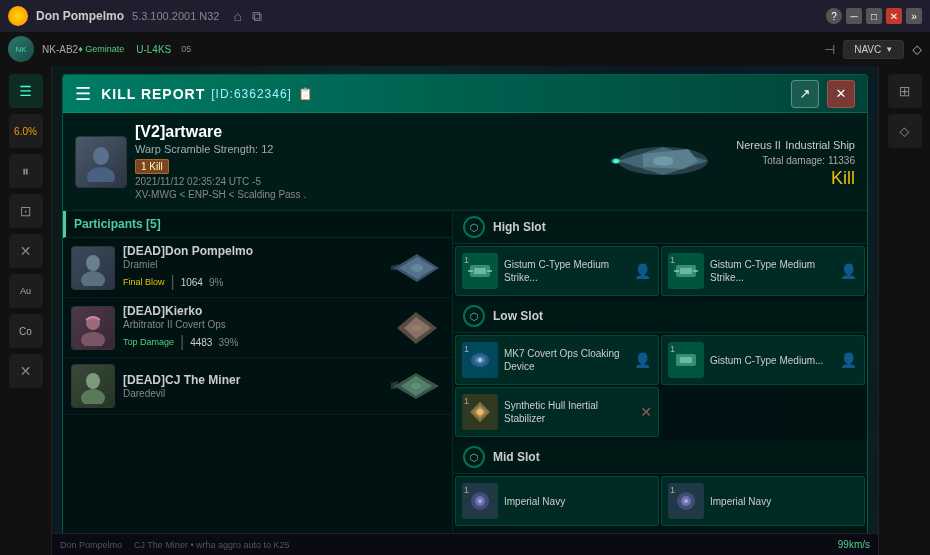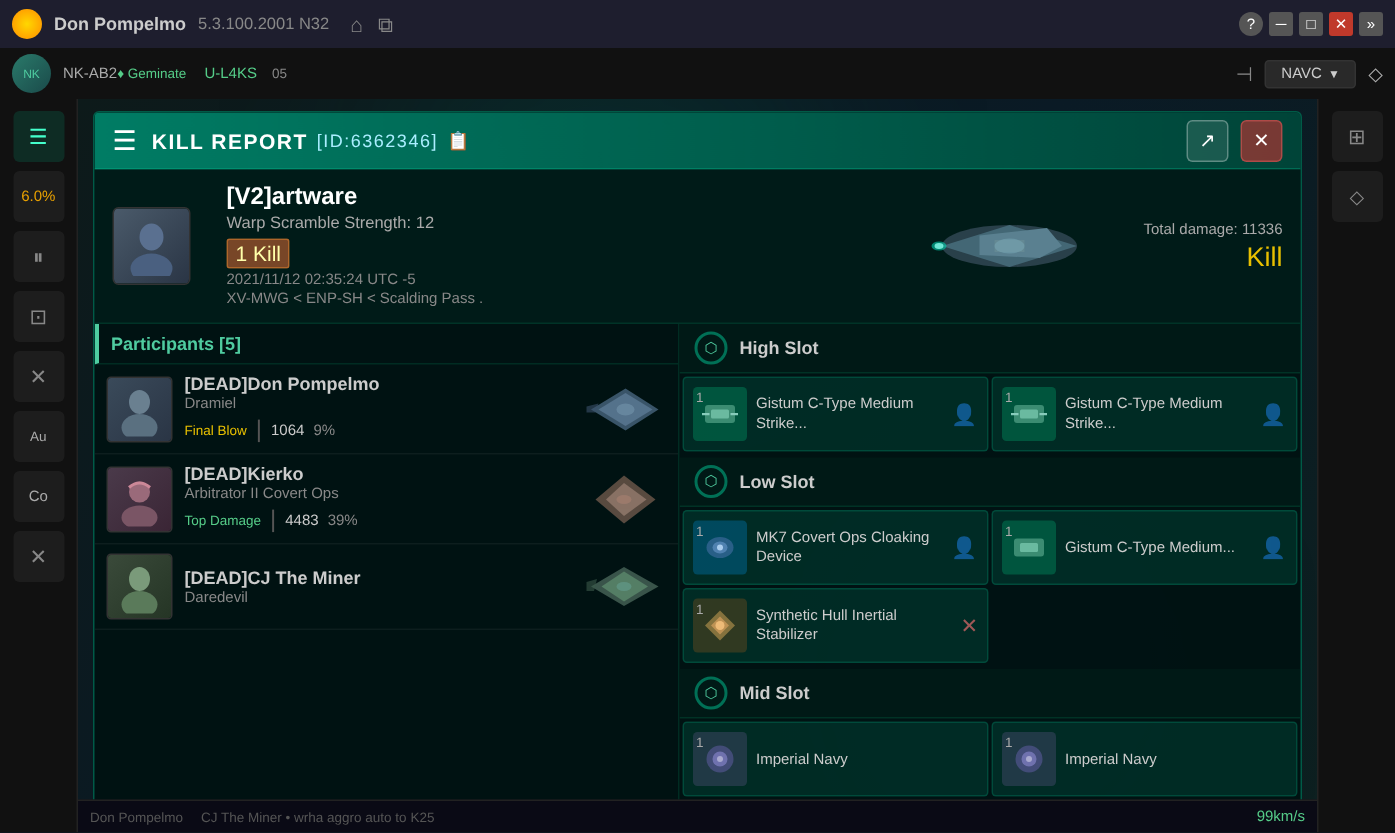--- a/index.html
+++ b/index.html
@@ -212,21 +212,21 @@
     .kr-close-btn {
       background: rgba(200,50,50,0.6);
       border-color: rgba(255,100,100,0.4);
     }
 
     
     .kr-info {
       display: flex;
       align-items: center;
       padding: 10px 12px;
-      gap: 24px;
+      gap: 8px;
       background: rgba(0,30,25,0.7);
       border-bottom: 1px solid rgba(0,150,100,0.2);
       min-height: 80px;
       position: relative;
     }
     .kr-victim-avatar {
       width: 52px; height: 52px;
       border-radius: 4px;
       background: linear-gradient(135deg, #2a3a3a, #1a2a2a);
       border: 1px solid #333;
@@ -250,21 +250,21 @@
     .kr-victim-sub {
       color: #aaa;
       font-size: 11px;
       margin-top: 2px;
     }
     .kr-kill-tag {
       display: inline-block;
       background: rgba(200,100,50,0.6);
       border: 1px solid rgba(255,150,50,0.4);
       color: #ffa;
-      font-size: 14px;
+      font-size: 10px;
       padding: 1px 5px;
       border-radius: 2px;
       margin-top: 4px;
     }
     .kr-location {
       color: #888;
       font-size: 10px;
       margin-top: 2px;
     }
     .kr-ship-img {
@@ -602,20 +602,25 @@
             <polygon points="20,32 65,18 110,32 65,46" fill="#4a7080" opacity="0.8"></polygon>
             <polygon points="45,25 90,20 100,32 85,40 45,38" fill="#5a8090"></polygon>
             <rect x="55" y="28" width="20" height="8" fill="#6a9098" opacity="0.6"></rect>
             <ellipse cx="65" cy="32" rx="10" ry="5" fill="#7aaab8" opacity="0.5"></ellipse>
 
             <ellipse cx="18" cy="32" rx="5" ry="3" fill="#00ccaa" opacity="0.6"></ellipse>
             <ellipse cx="18" cy="32" rx="3" ry="2" fill="#88ffee" opacity="0.8"></ellipse>
           </svg>
         </div>
         <div class="kr-stats">
+          <div>
+            <span class="kr-ship-name">Nereus II</span>
+            <span class="kr-ship-name" style="color:#888"> </span>
+            <span class="kr-ship-name">Industrial Ship</span>
+          </div>
           <div class="kr-damage">
             <span>Total damage:</span>
             <span>11336</span>
           </div>
           <div class="kr-kill-label">Kill</div>
         </div>
       </div>
 
       <div class="kr-body">
 

